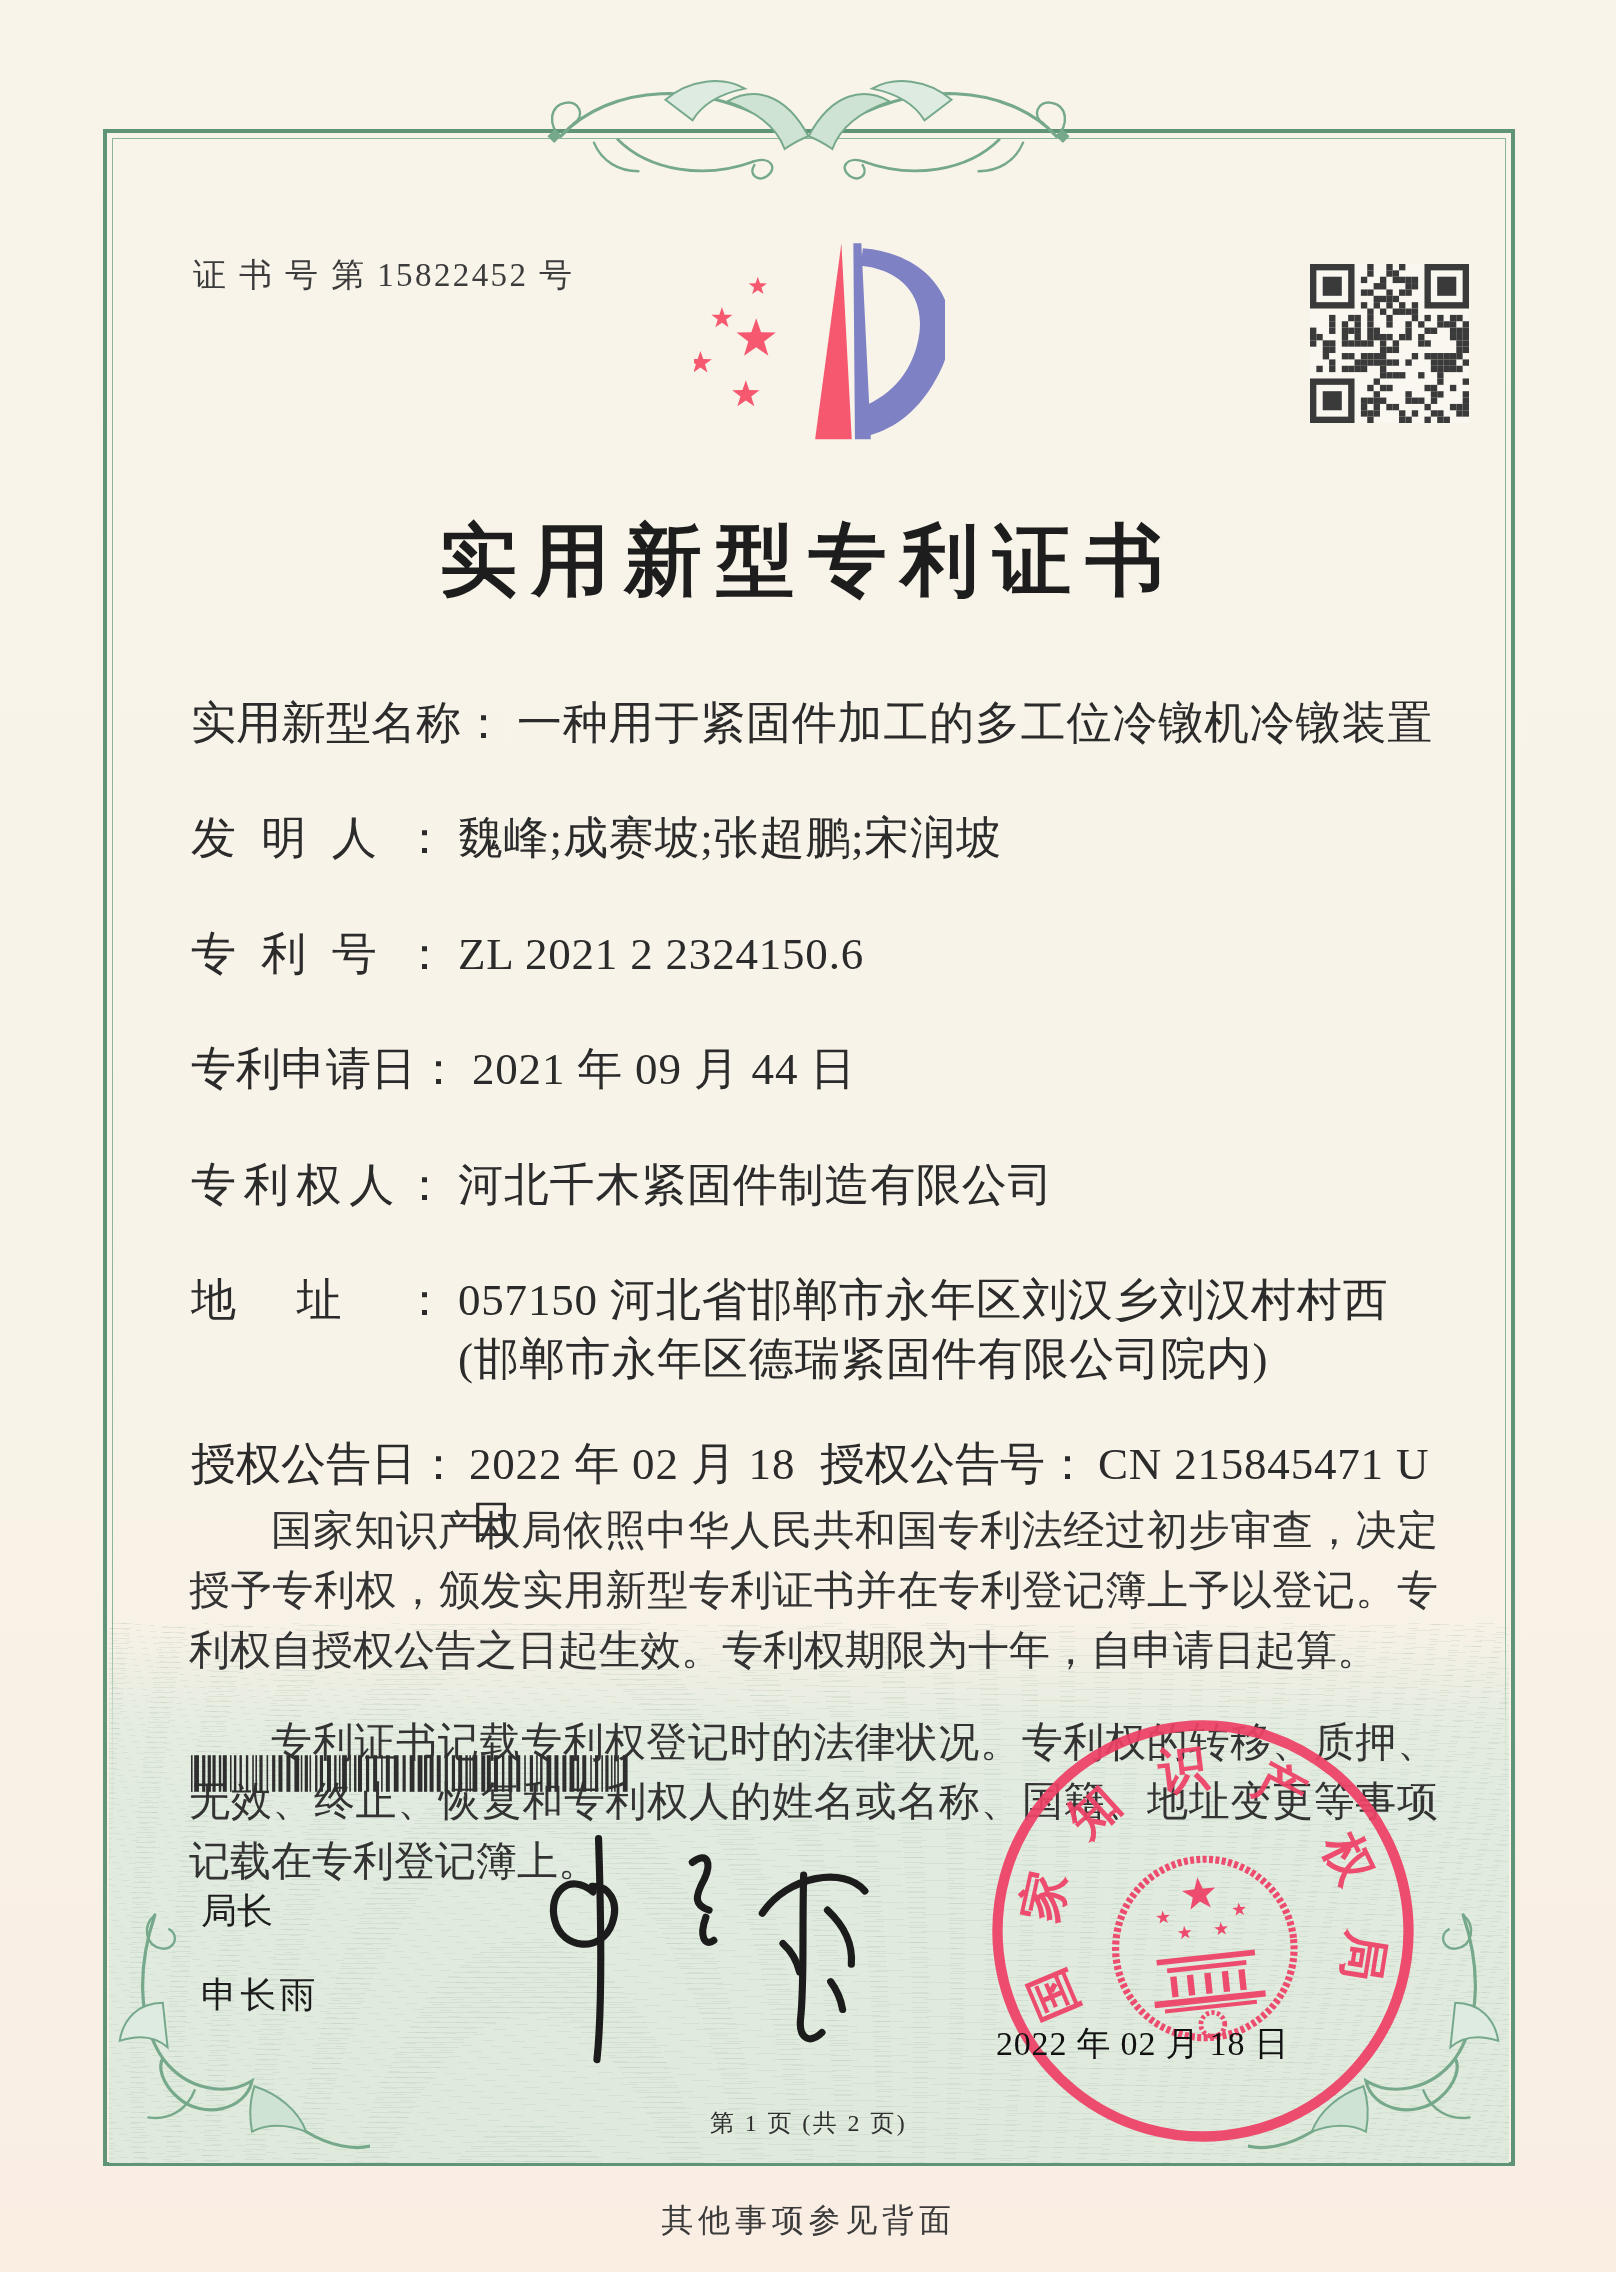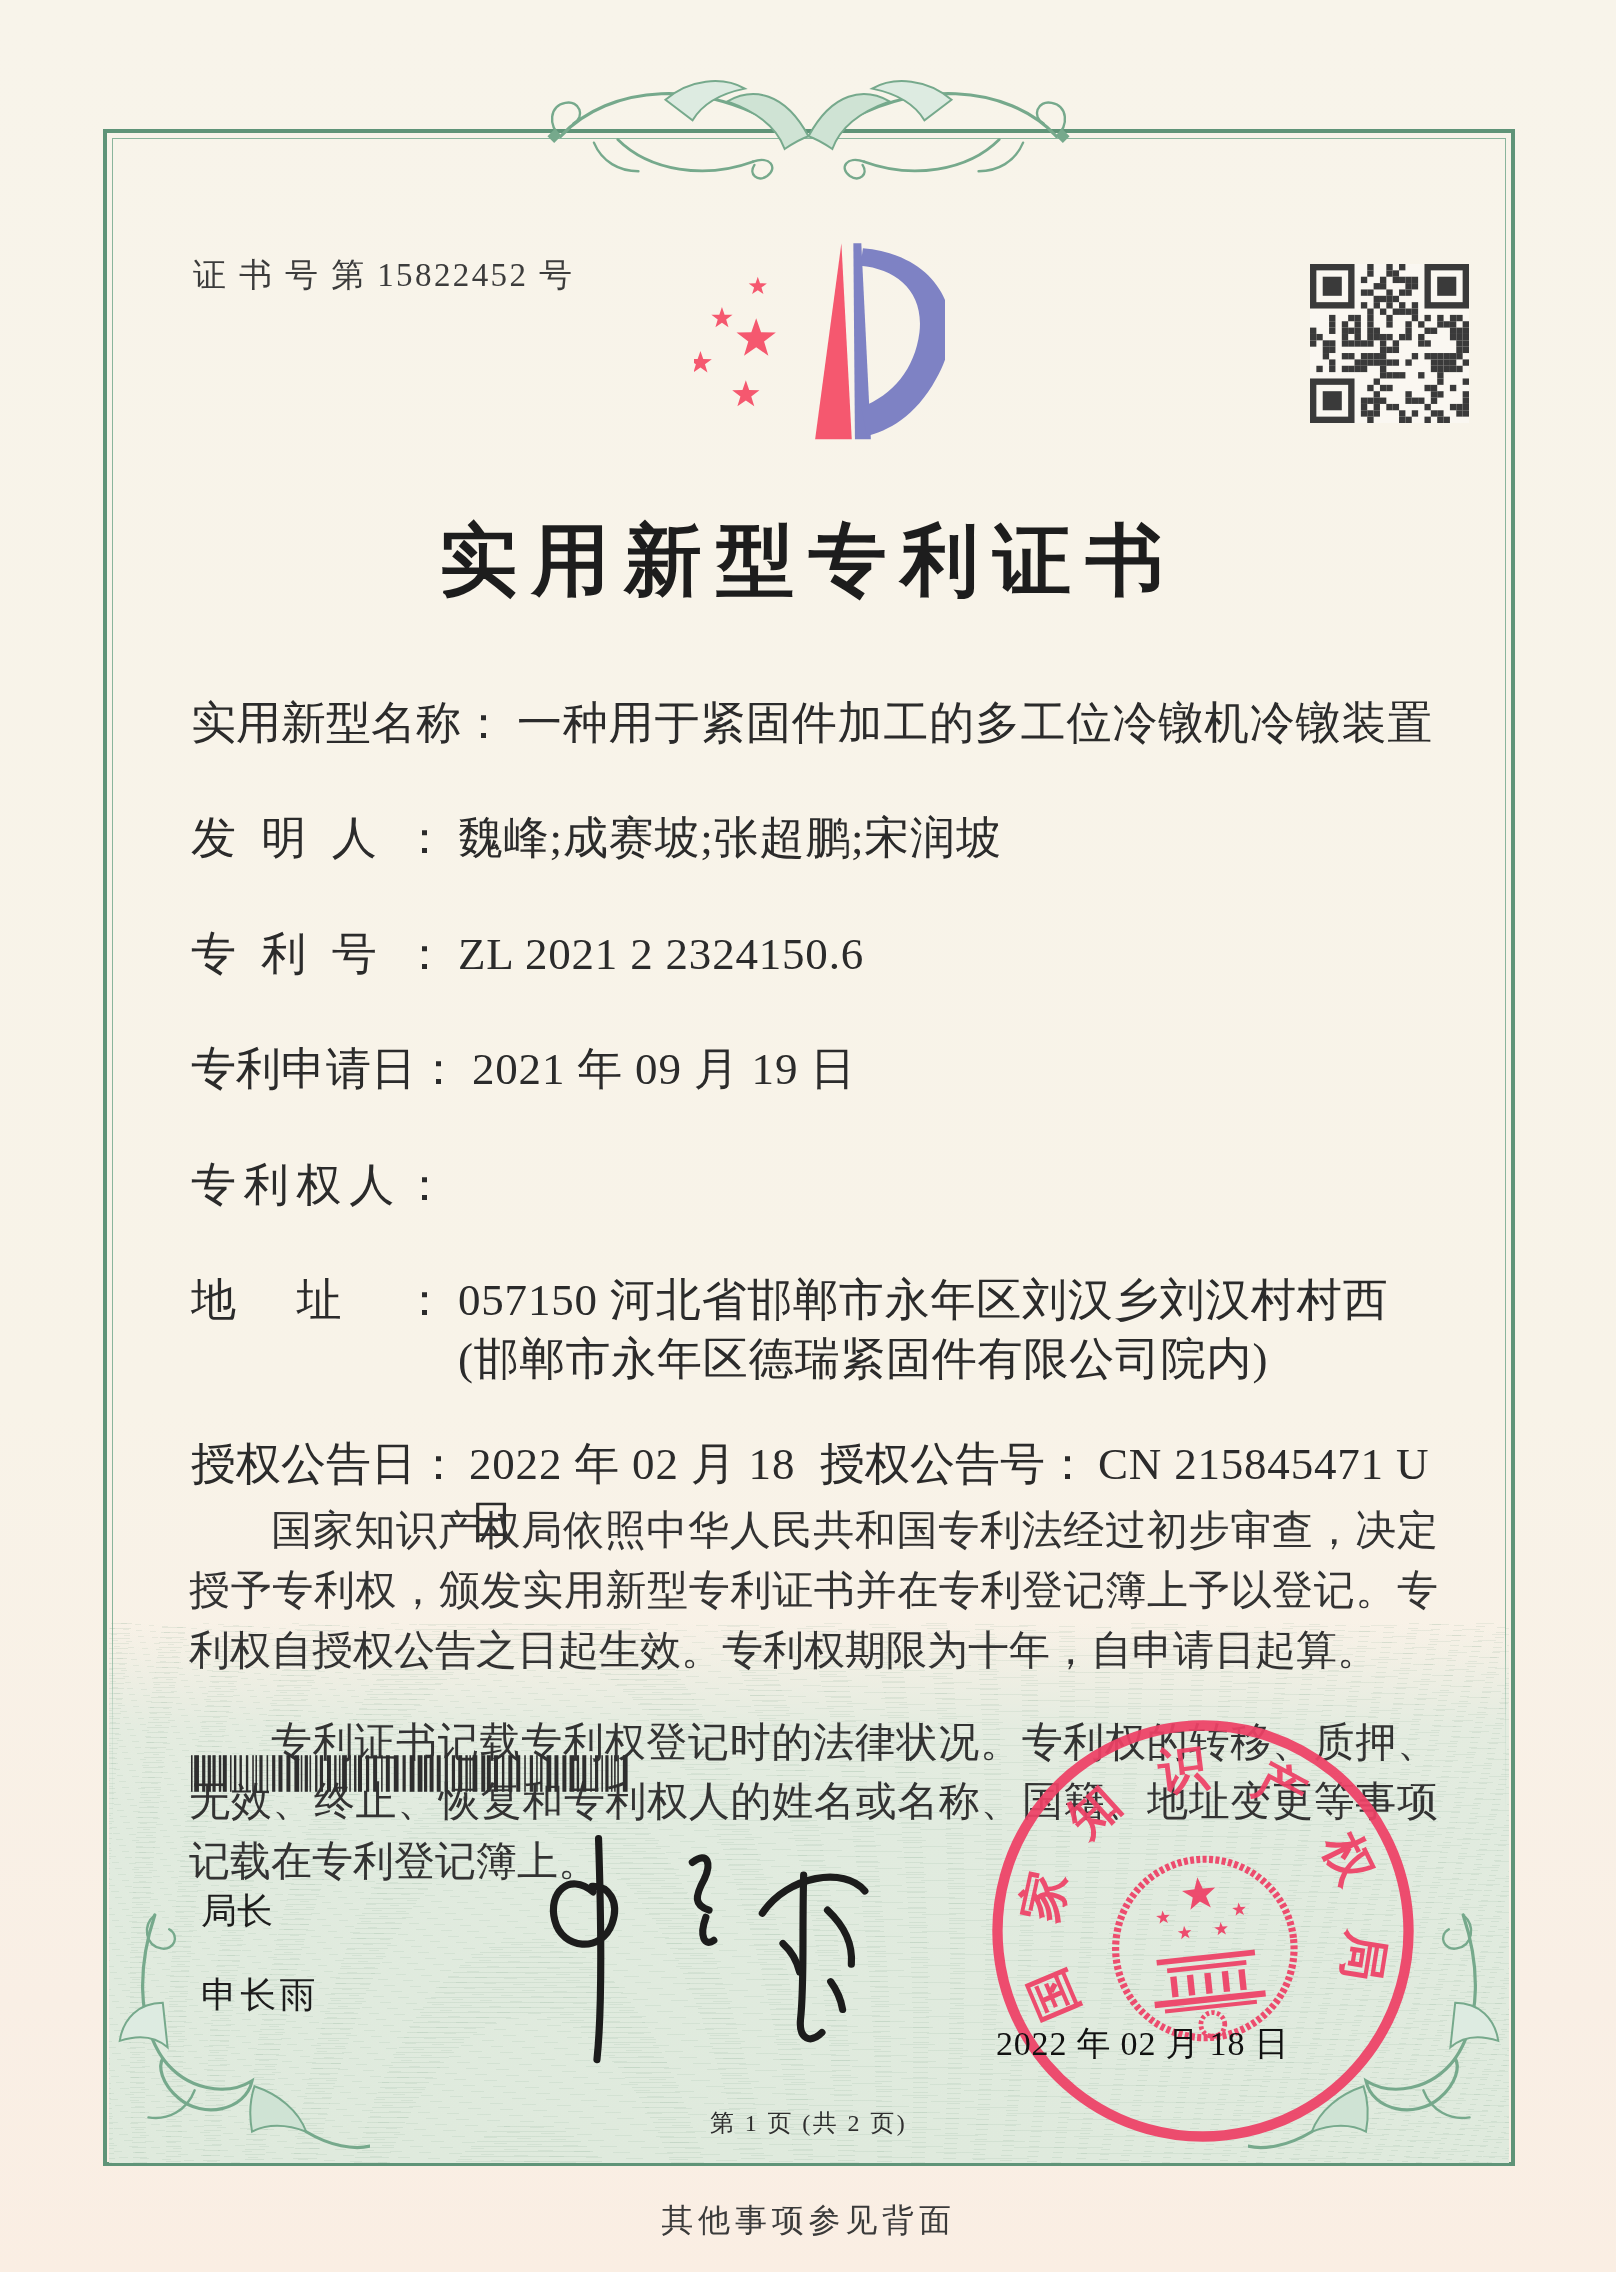--- a/index.html
+++ b/index.html
@@ -355,24 +355,25 @@
   <div class="field-row">
     <span class="f-label">发明人：</span>
     <span class="f-value">魏峰;成赛坡;张超鹏;宋润坡</span>
   </div>
   <div class="field-row">
     <span class="f-label">专利号：</span>
     <span class="f-value">ZL 2021 2 2324150.6</span>
   </div>
   <div class="field-row">
     <span class="f-label">专利申请日：</span>
-    <span class="f-value">2021 年 09 月 19 日</span>
+    <span class="f-value">2021 年 09 月 44 日</span>
   </div>
   <div class="field-row">
     <span class="f-label">专利权人：</span>
+    <span class="f-value">河北千木紧固件制造有限公司</span>
   </div>
   <div class="field-row address">
     <span class="f-label">地址：</span>
     <span class="f-value">057150 河北省邯郸市永年区刘汉乡刘汉村村西(邯郸市永年区德瑞紧固件有限公司院内)</span>
   </div>
   <div class="grant-row">
     <span class="grant-pair first">
       <span class="g-label">授权公告日：</span>
       <span class="g-value">2022 年 02 月 18 日</span>
     </span>

